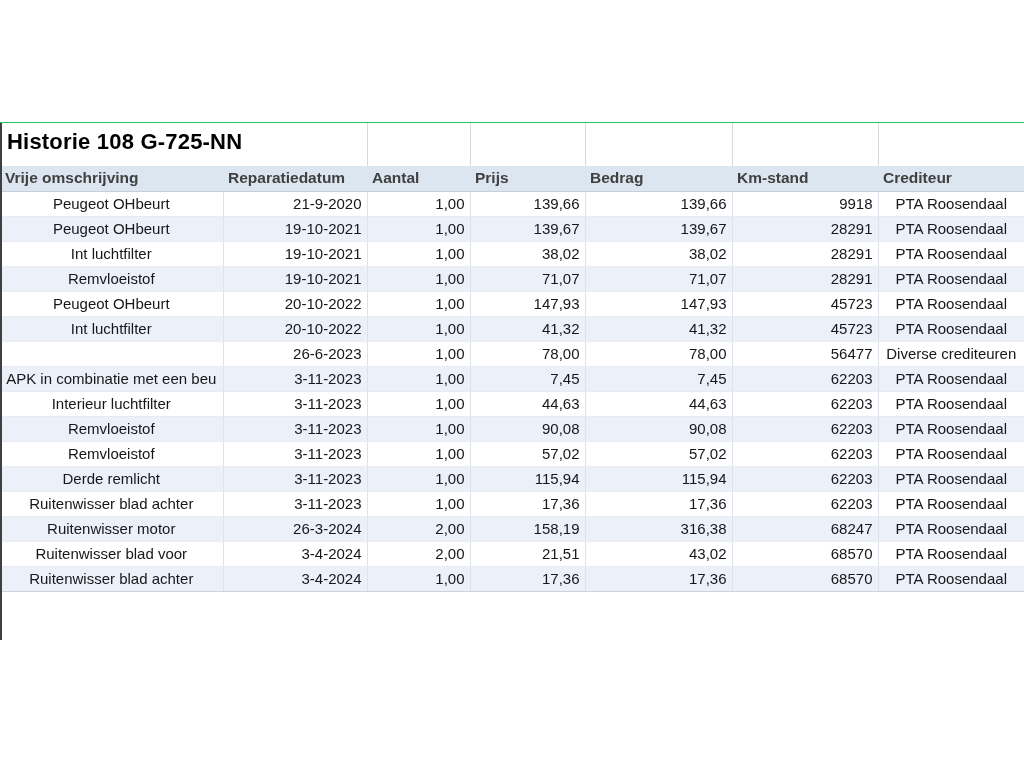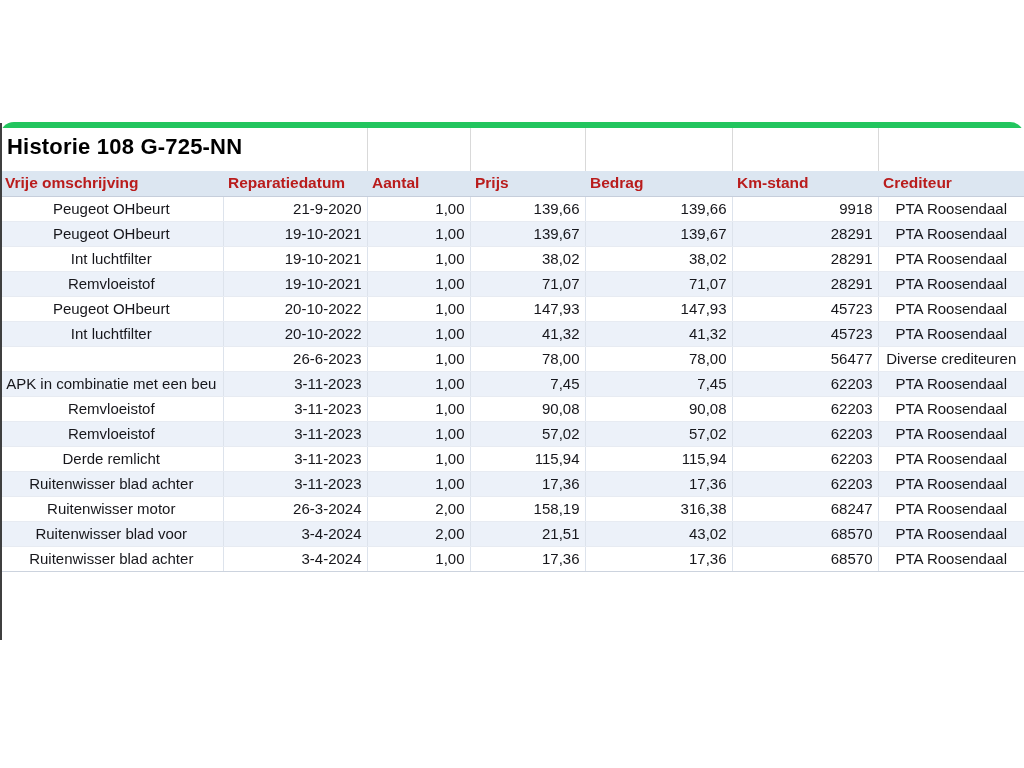--- a/index.html
+++ b/index.html
@@ -6,33 +6,33 @@
     --header-bg:#dce6f1;
     --stripe-bg:#ecf1f9;
     --grid-line:#dde3ec;
     --row-line:#e7ebf2;
     --text:#16161b;
   }
   *{box-sizing:border-box;margin:0;padding:0;}
   html,body{width:1024px;height:768px;overflow:hidden;background:#ffffff;
     font-family:"Liberation Sans","DejaVu Sans",sans-serif;color:var(--text);}
   .page{position:relative;width:1024px;height:768px;background:#fff;}
-  .sheet{position:absolute;left:0;top:122px;width:1024px;border-top:6px solid #22c55e;border-radius:14px;}
+  .sheet{position:absolute;left:0;top:122px;width:1024px;border-top:1px solid #22c55e;}
   .left-edge{position:absolute;left:0;top:123px;width:2px;height:517px;background:#3f3f3f;z-index:6;}
   .title-row{position:relative;height:43px;background:#fff;}
   .title-text{position:absolute;left:7px;top:6px;font-size:22px;font-weight:bold;
     letter-spacing:0.2px;color:#000;white-space:nowrap;}
   .vline{position:absolute;top:0;bottom:0;width:1px;background:#d9d9d9;}
   .v1{left:367px;} .v2{left:470px;} .v3{left:585px;} .v4{left:732px;} .v5{left:878px;}
   table{width:1024px;border-collapse:collapse;table-layout:fixed;}
   col.c-desc{width:223px;} col.c-date{width:144px;} col.c-aantal{width:103px;}
   col.c-prijs{width:115px;} col.c-bedrag{width:147px;} col.c-km{width:146px;}
   col.c-cred{width:146px;}
   thead th{background:var(--header-bg);height:25px;font-size:15.5px;font-weight:bold;
-    text-align:left;color:#b91c1c;padding:0 4px 0 5px;white-space:nowrap;overflow:hidden;
+    text-align:left;color:#404040;padding:0 4px 0 5px;white-space:nowrap;overflow:hidden;
     border-bottom:1px solid #c6cedb;}
   tbody td{height:25px;font-size:15px;padding:0 5px;white-space:nowrap;overflow:hidden;
     border-bottom:1px solid var(--row-line);border-left:1px solid var(--grid-line);
     color:var(--text);background-clip:padding-box;}
   tbody td:first-child{border-left:none;}
   tbody tr:nth-child(even) td{background-color:var(--stripe-bg);}
   tbody tr:last-child td{border-bottom:1px solid #ccd3de;}
   td.num{text-align:right;}
   td.txt{text-align:center;}
 </style>
@@ -138,20 +138,29 @@
           <tr>
             <td class="txt">APK in combinatie met een beu</td>
             <td class="num">3-11-2023</td>
             <td class="num">1,00</td>
             <td class="num">7,45</td>
             <td class="num">7,45</td>
             <td class="num">62203</td>
             <td class="txt">PTA Roosendaal</td>
           </tr>
           <tr>
+            <td class="txt">Interieur luchtfilter</td>
+            <td class="num">3-11-2023</td>
+            <td class="num">1,00</td>
+            <td class="num">44,63</td>
+            <td class="num">44,63</td>
+            <td class="num">62203</td>
+            <td class="txt">PTA Roosendaal</td>
+          </tr>
+          <tr>
             <td class="txt">Remvloeistof</td>
             <td class="num">3-11-2023</td>
             <td class="num">1,00</td>
             <td class="num">90,08</td>
             <td class="num">90,08</td>
             <td class="num">62203</td>
             <td class="txt">PTA Roosendaal</td>
           </tr>
           <tr>
             <td class="txt">Remvloeistof</td>

